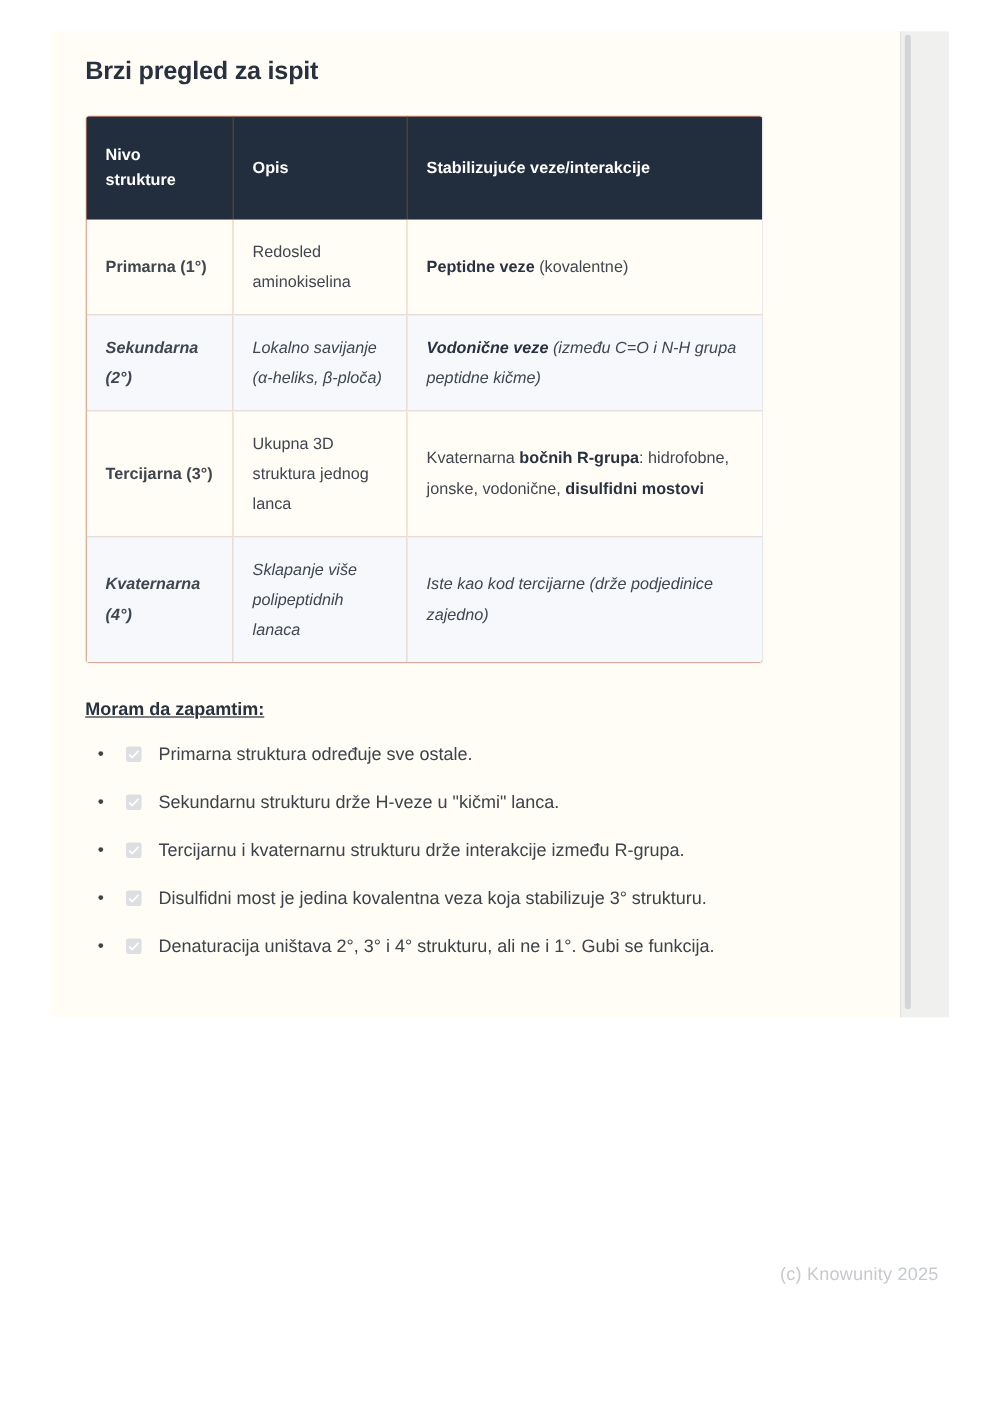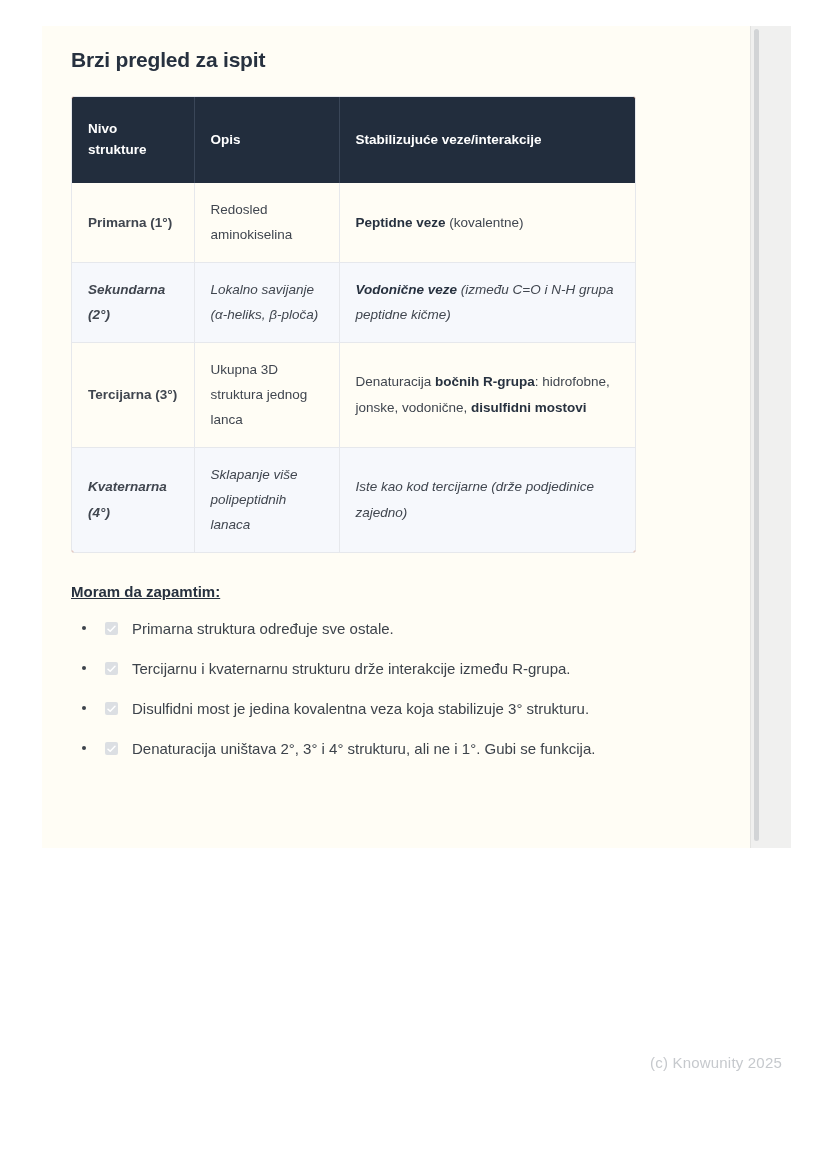--- a/index.html
+++ b/index.html
@@ -215,21 +215,21 @@
 
             <tr class="even">
               <td class="lvl">Sekundarna (2°)</td>
               <td class="desc">Lokalno savijanje (α-heliks, β-ploča)</td>
               <td class="bonds"><span class="b">Vodonične veze</span><span> (između C=O i N-H grupa peptidne kičme)</span></td>
             </tr>
 
             <tr class="odd">
               <td class="lvl">Tercijarna (3°)</td>
               <td class="desc">Ukupna 3D struktura jednog lanca</td>
-              <td class="bonds"><span>Denaturacija </span><span class="b">bočnih R-grupa</span><span>: hidrofobne, jonske, vodonične, </span><span class="b">disulfidni mostovi</span></td>
+              <td class="bonds"><span>Kvaternarna </span><span class="b">bočnih R-grupa</span><span>: hidrofobne, jonske, vodonične, </span><span class="b">disulfidni mostovi</span></td>
             </tr>
 
             <tr class="even">
               <td class="lvl">Kvaternarna (4°)</td>
               <td class="desc">Sklapanje više polipeptidnih lanaca</td>
               <td class="bonds">Iste kao kod tercijarne (drže podjedinice zajedno)</td>
             </tr>
 
           </tbody>
         </table>
@@ -247,20 +247,29 @@
             </span>
           <span>Primarna struktura određuje sve ostale.</span>
         </li>
         <li>
           <span class="bullet"></span>
           <span class="chk">
               <svg width="9" height="8" viewBox="0 0 9 8">
                 <path d="M1 4.2 L3.2 6.2 L8 1.2" stroke="#ffffff" stroke-width="1.5" fill="none" stroke-linecap="round" stroke-linejoin="round"></path>
               </svg>
             </span>
+          <span>Sekundarnu strukturu drže H-veze u "kičmi" lanca.</span>
+        </li>
+        <li>
+          <span class="bullet"></span>
+          <span class="chk">
+              <svg width="9" height="8" viewBox="0 0 9 8">
+                <path d="M1 4.2 L3.2 6.2 L8 1.2" stroke="#ffffff" stroke-width="1.5" fill="none" stroke-linecap="round" stroke-linejoin="round"></path>
+              </svg>
+            </span>
           <span>Tercijarnu i kvaternarnu strukturu drže interakcije između R-grupa.</span>
         </li>
         <li>
           <span class="bullet"></span>
           <span class="chk">
               <svg width="9" height="8" viewBox="0 0 9 8">
                 <path d="M1 4.2 L3.2 6.2 L8 1.2" stroke="#ffffff" stroke-width="1.5" fill="none" stroke-linecap="round" stroke-linejoin="round"></path>
               </svg>
             </span>
           <span>Disulfidni most je jedina kovalentna veza koja stabilizuje 3° strukturu.</span>

